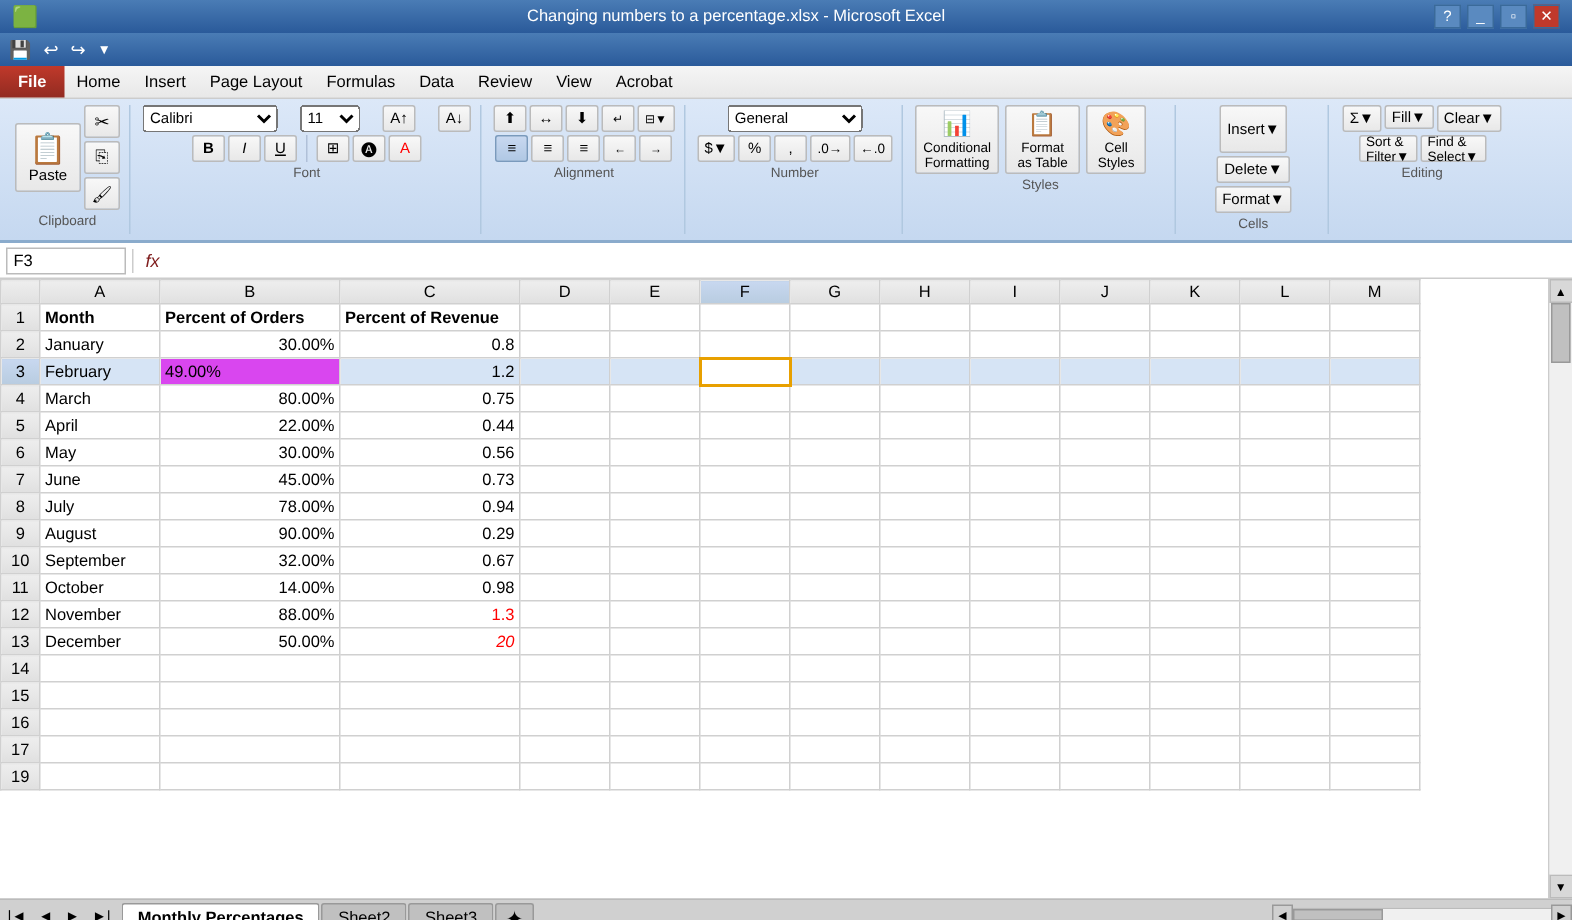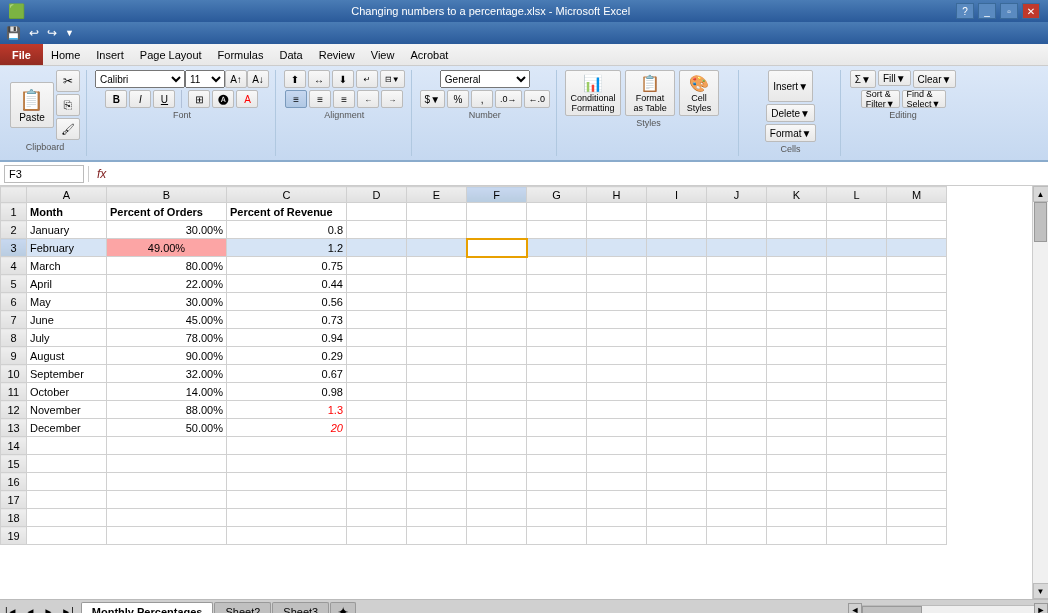--- a/index.html
+++ b/index.html
@@ -250,21 +250,21 @@
           <div class="tb-btn" style="font-size:12px;">✂</div>
           <div class="tb-btn" style="font-size:11px;">⎘</div>
           <div class="tb-btn" style="font-size:11px;">🖌</div>
         </div>
       </div>
       <div class="ribbon-group-label">Clipboard</div>
     </div>
 
     <div class="ribbon-group" style="min-width:160px;">
       <div class="ribbon-group-content" style="flex-direction:column;gap:2px;">
-        <div style="display:flex;gap:0;align-items:center;">
+        <div style="display:flex;gap:15px;align-items:center;">
           <select style="font-size:10px;width:90px;height:18px;">
             <option>Calibri</option>
           </select>
           <select style="font-size:10px;width:40px;height:18px;">
             <option>11</option>
           </select>
           <div class="tb-btn" style="height:18px;font-size:10px;">A↑</div>
           <div class="tb-btn" style="height:18px;font-size:10px;">A↓</div>
         </div>
         <div style="display:flex;gap:2px;align-items:center;">
@@ -441,21 +441,21 @@
             <td></td>
             <td></td>
             <td></td>
             <td></td>
             <td></td>
             <td></td>
           </tr>
           <tr>
             <th class="row-header" style="background: linear-gradient(rgb(200, 216, 240), rgb(184, 204, 224));">3</th>
             <td style="background: rgb(214, 228, 245);">February</td>
-            <td style="background: #fca5a5; text-align: center;">49.00%</td>
+            <td style="background: #d946ef; text-align: left;">49.00%</td>
             <td style="background: rgb(214, 228, 245); text-align: right;">1.2</td>
             <td style="background: rgb(214, 228, 245);"></td>
             <td style="background: rgb(214, 228, 245);"></td>
             <td style="border: 2px solid rgb(232, 160, 0); background: white;"></td>
             <td style="background: rgb(214, 228, 245);"></td>
             <td style="background: rgb(214, 228, 245);"></td>
             <td style="background: rgb(214, 228, 245);"></td>
             <td style="background: rgb(214, 228, 245);"></td>
             <td style="background: rgb(214, 228, 245);"></td>
             <td style="background: rgb(214, 228, 245);"></td>
@@ -664,36 +664,20 @@
             <td></td>
             <td></td>
             <td></td>
             <td></td>
             <td></td>
             <td></td>
             <td></td>
           </tr>
           <tr>
             <th class="row-header">17</th>
-            <td></td>
-            <td></td>
-            <td></td>
-            <td></td>
-            <td></td>
-            <td></td>
-            <td></td>
-            <td></td>
-            <td></td>
-            <td></td>
-            <td></td>
-            <td></td>
-            <td></td>
-          </tr>
-          <tr>
-            <th class="row-header">18</th>
             <td></td>
             <td></td>
             <td></td>
             <td></td>
             <td></td>
             <td></td>
             <td></td>
             <td></td>
             <td></td>
             <td></td>

